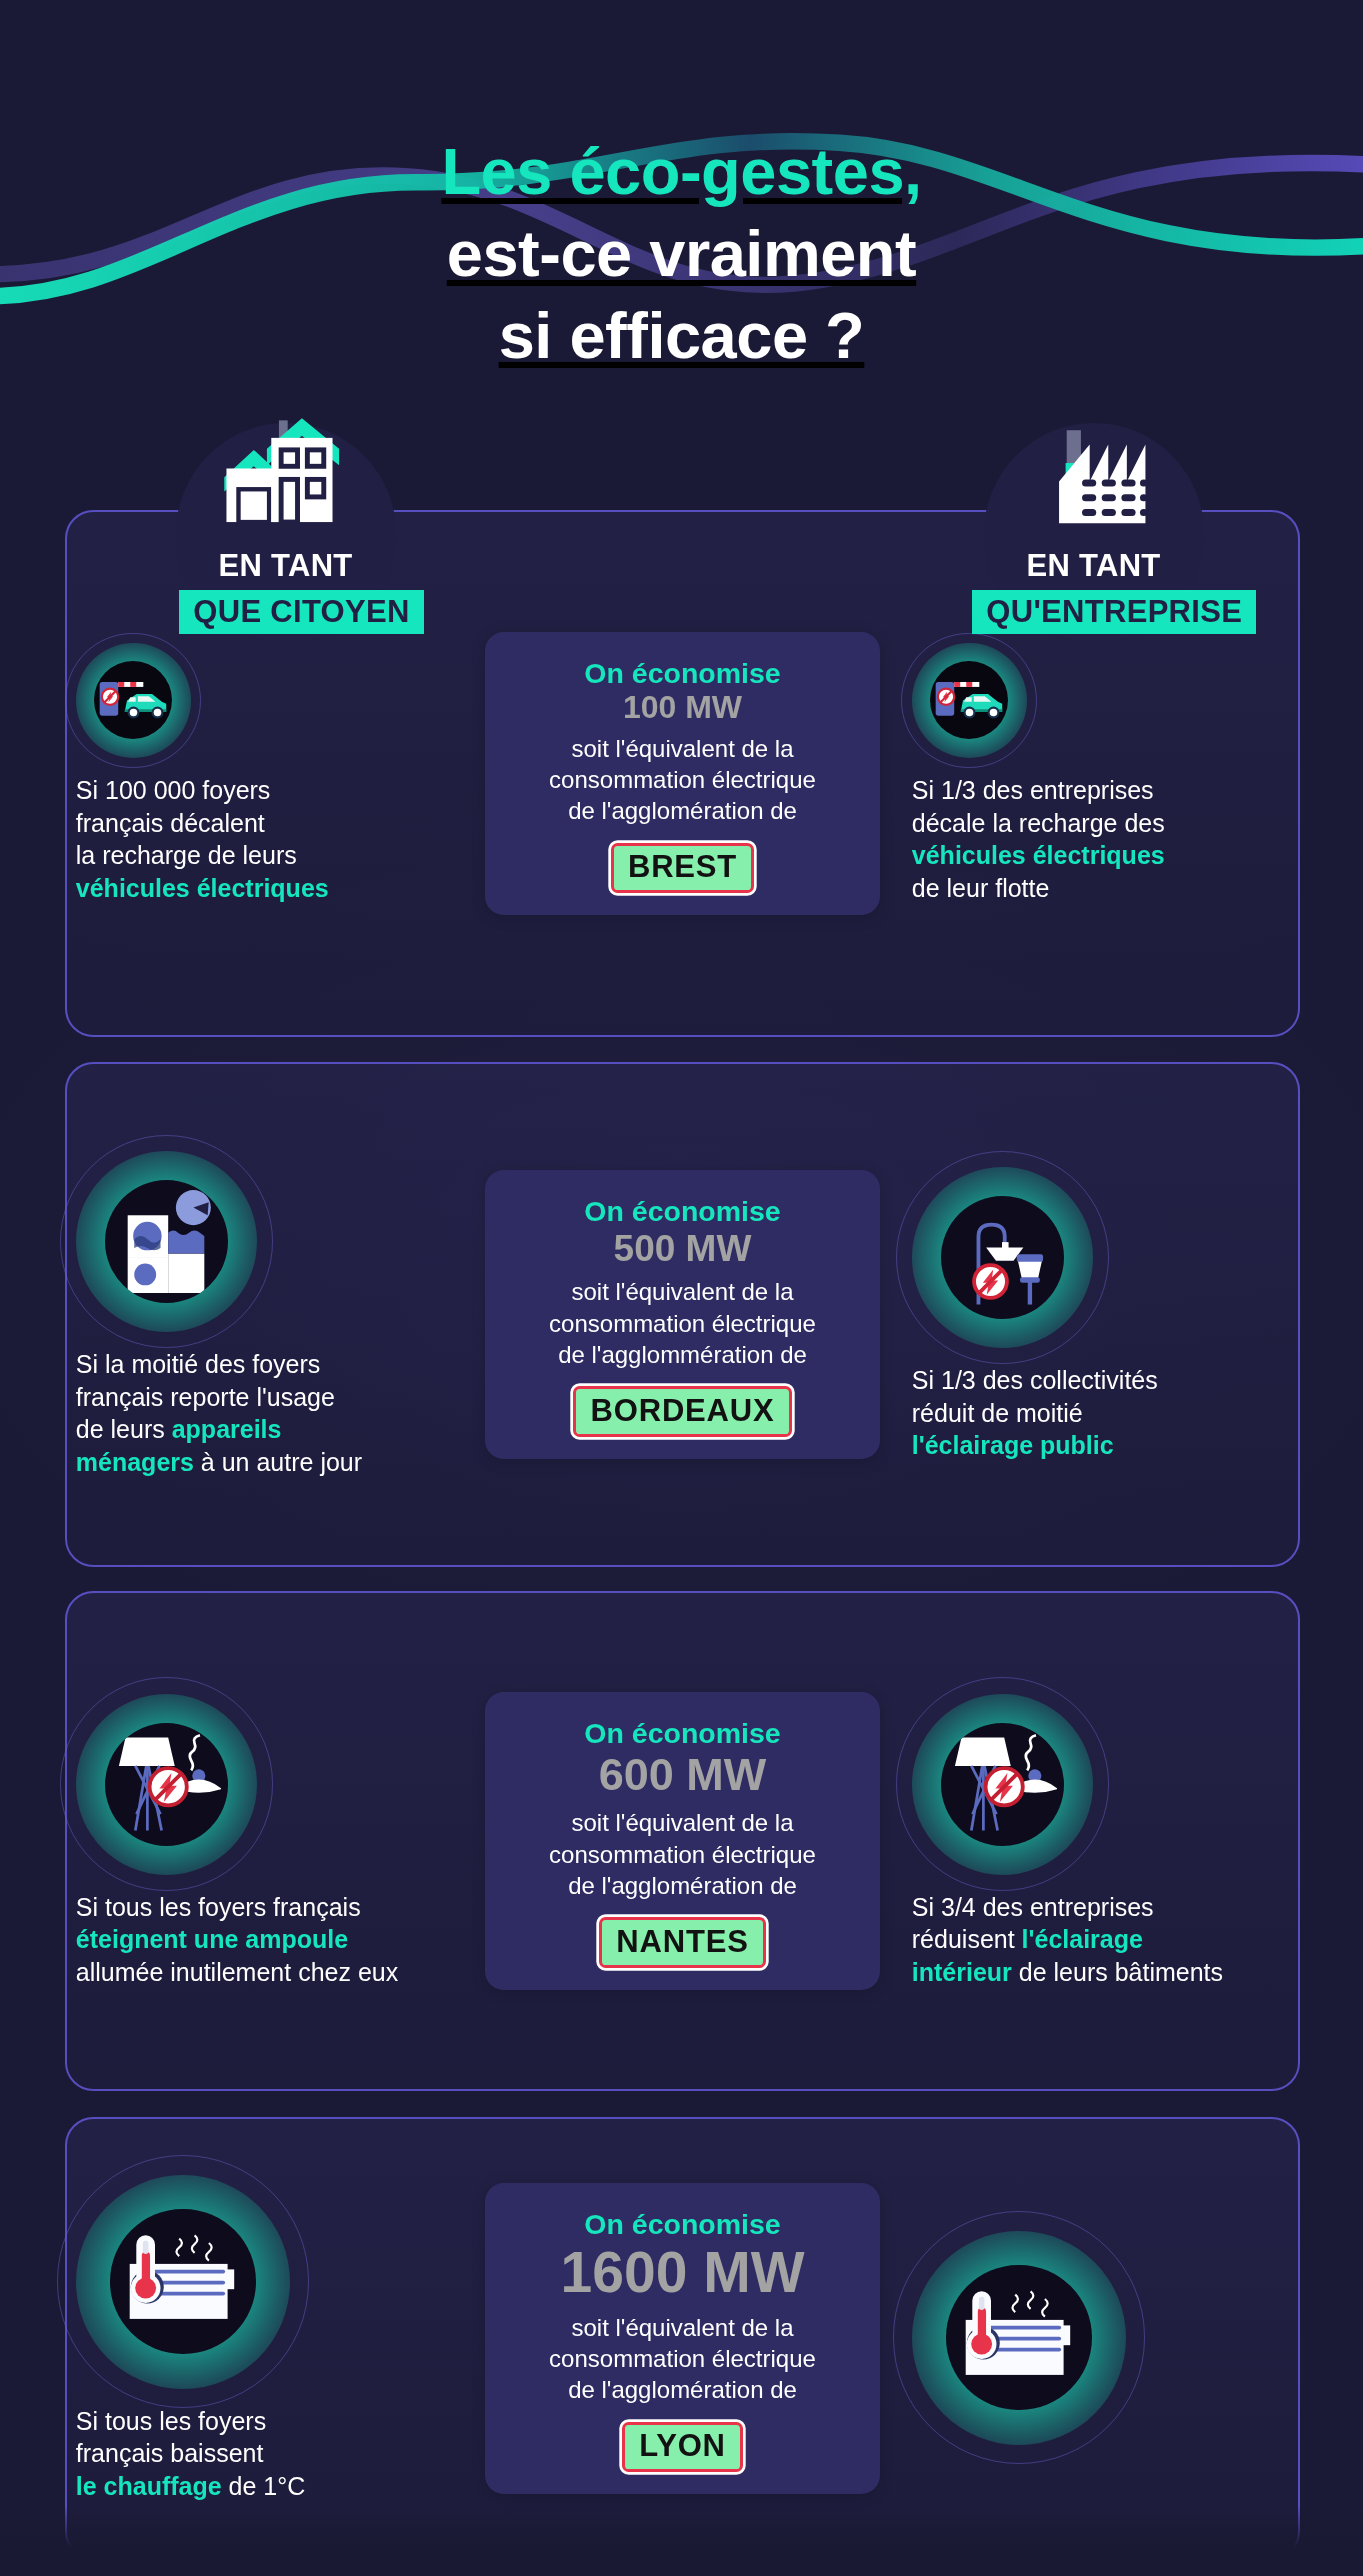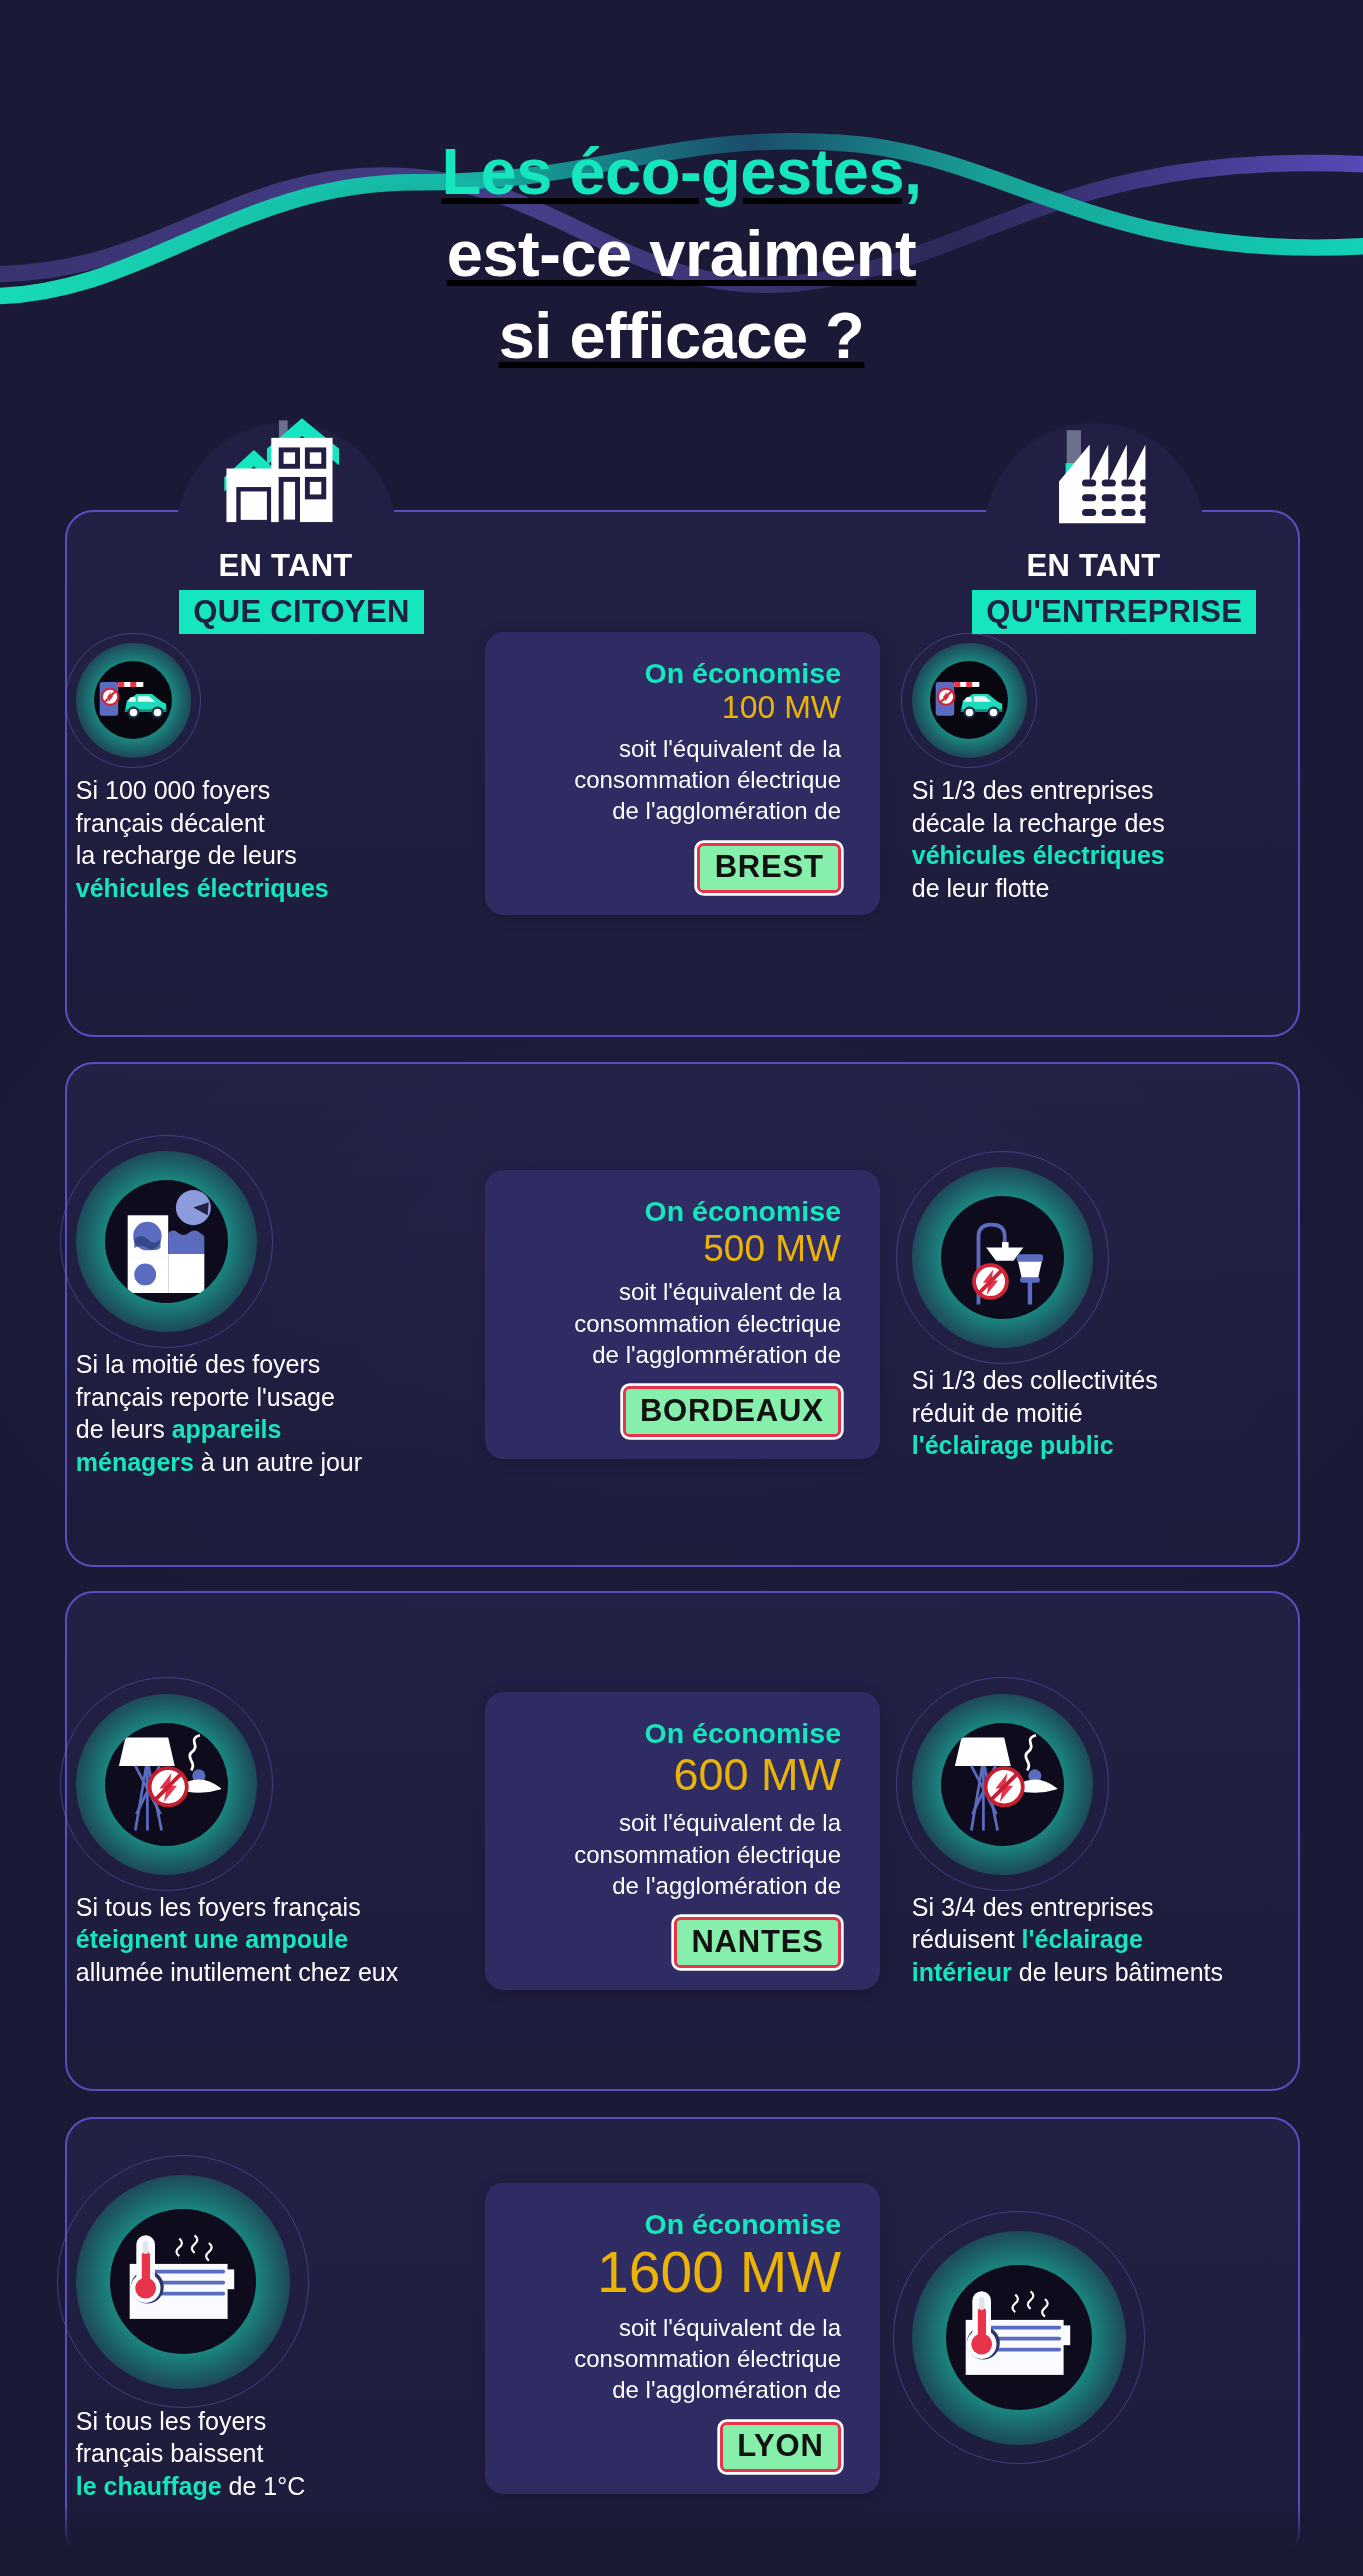--- a/index.html
+++ b/index.html
@@ -156,32 +156,32 @@
     font-weight: 400;
   }
   .cap .hl { color: #16e6bd; font-weight: 800; }
 
   
   .panel {
     width: 395px;
     background: #2f2c63;
     border-radius: 18.7px;
     padding: 25px 39px 22px;
-    text-align: right;
+    text-align: center;
     box-shadow: 0 2.2px 14.3px rgba(0,0,0,0.18);
   }
   .panel .p-eco {
     font-size: 28.5px;
     font-weight: 800;
     color: #16e6bd;
     line-height: 1.18;
   }
   .panel .p-mw {
-    font-weight: 400;
-    color: #eab308;
+    font-weight: 700;
+    color: #a3a3a3;
     line-height: 1.12;
     margin-bottom: 6.6px;
   }
   .row-1 .panel .p-mw { font-size: 32px; }
   .row-2 .panel .p-mw { font-size: 37px; }
   .row-3 .panel .p-mw { font-size: 45px; }
   .row-4 .panel .p-mw { font-size: 57px; }
 
   .panel .p-sub {
     font-size: 24px;

